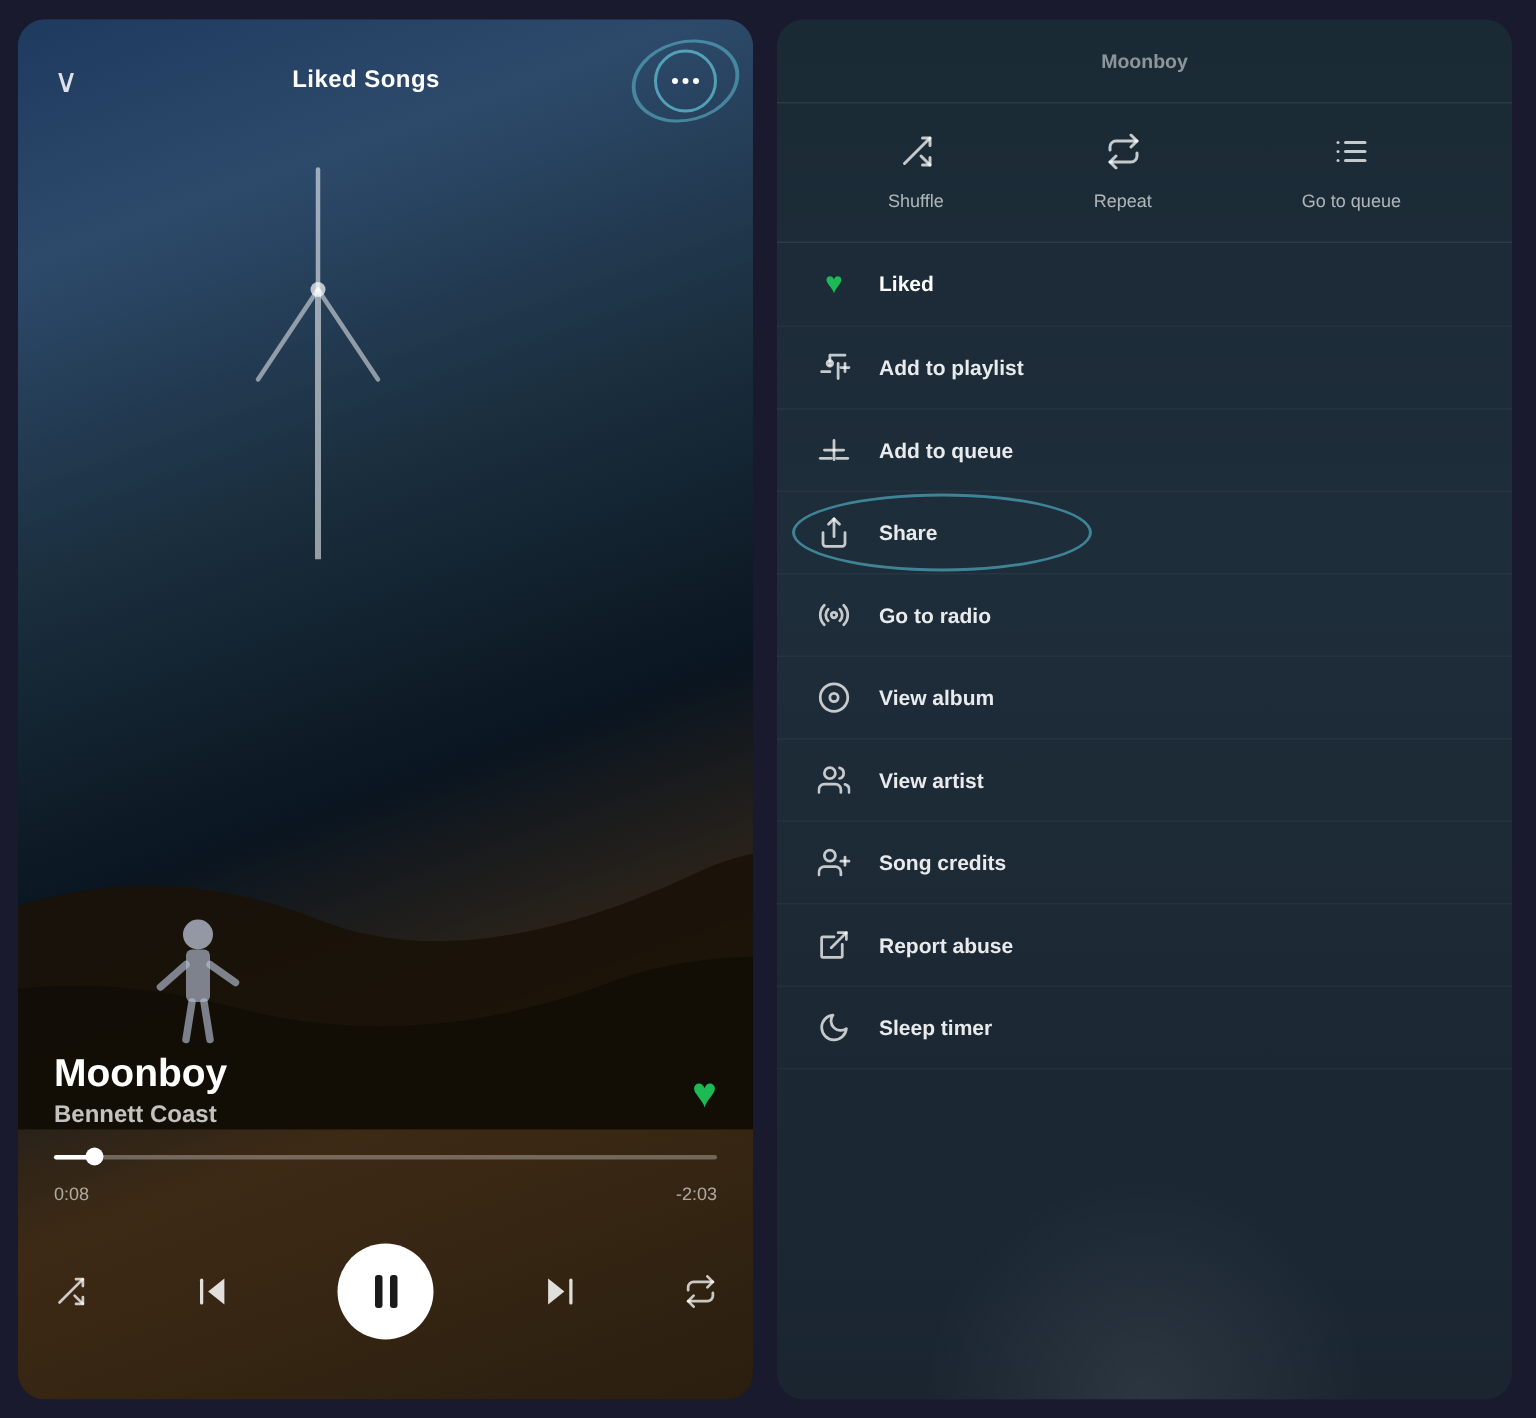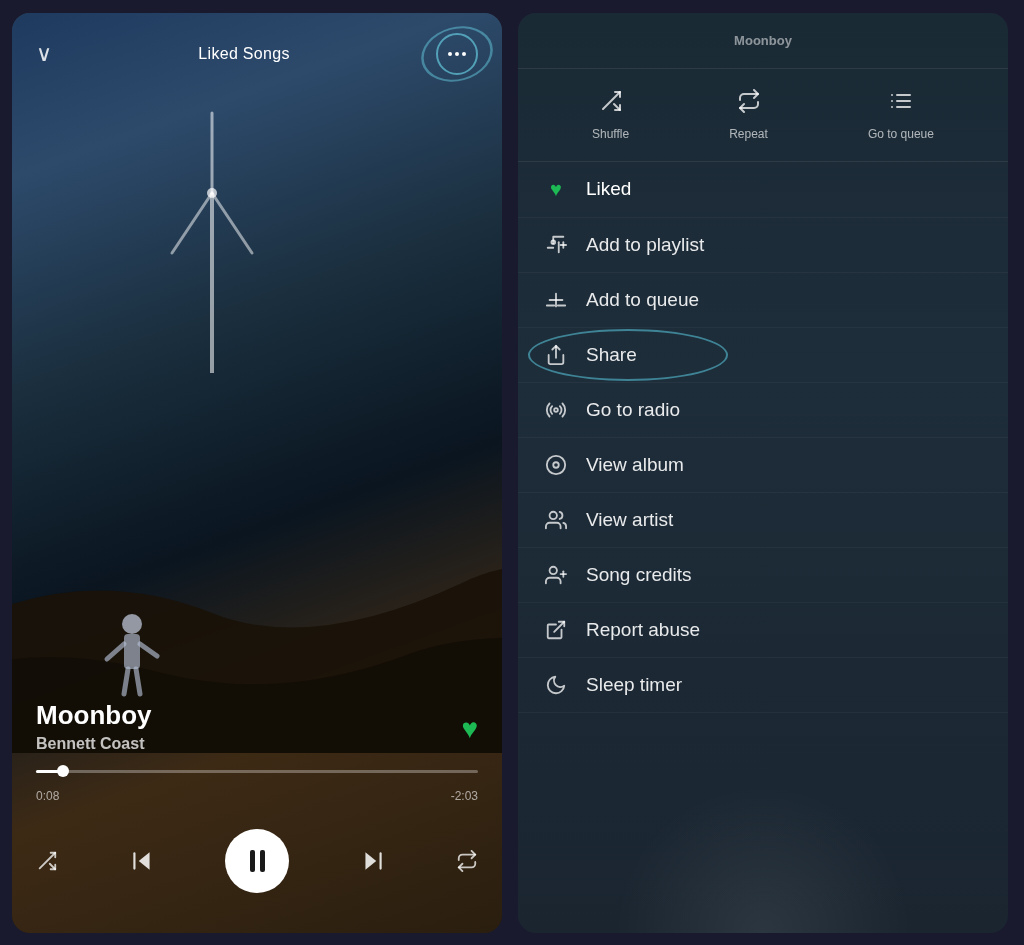--- a/index.html
+++ b/index.html
@@ -73,21 +73,21 @@
 
     .chevron-down {
       color: rgba(255,255,255,0.85);
       font-size: 22px;
       cursor: pointer;
     }
 
     .playlist-title {
       color: #ffffff;
       font-size: 16px;
-      font-weight: 400;
+      font-weight: 700;
       letter-spacing: 0.3px;
     }
 
     .more-button {
       width: 42px;
       height: 42px;
       border: 2px solid rgba(100, 200, 220, 0.7);
       border-radius: 50%;
       display: flex;
       align-items: center;
@@ -313,22 +313,22 @@
       display: flex;
       align-items: center;
       justify-content: center;
       color: rgba(255,255,255,0.75);
       font-size: 20px;
       flex-shrink: 0;
     }
 
     .menu-item-label {
       color: rgba(255,255,255,0.9);
-      font-size: 19px;
-      font-weight: 400;
+      font-size: 14px;
+      font-weight: 700;
     }
 
     .menu-item.liked .menu-item-icon {
       color: #1db954;
     }
 
     .menu-item.liked .menu-item-label {
       color: #ffffff;
     }
 

